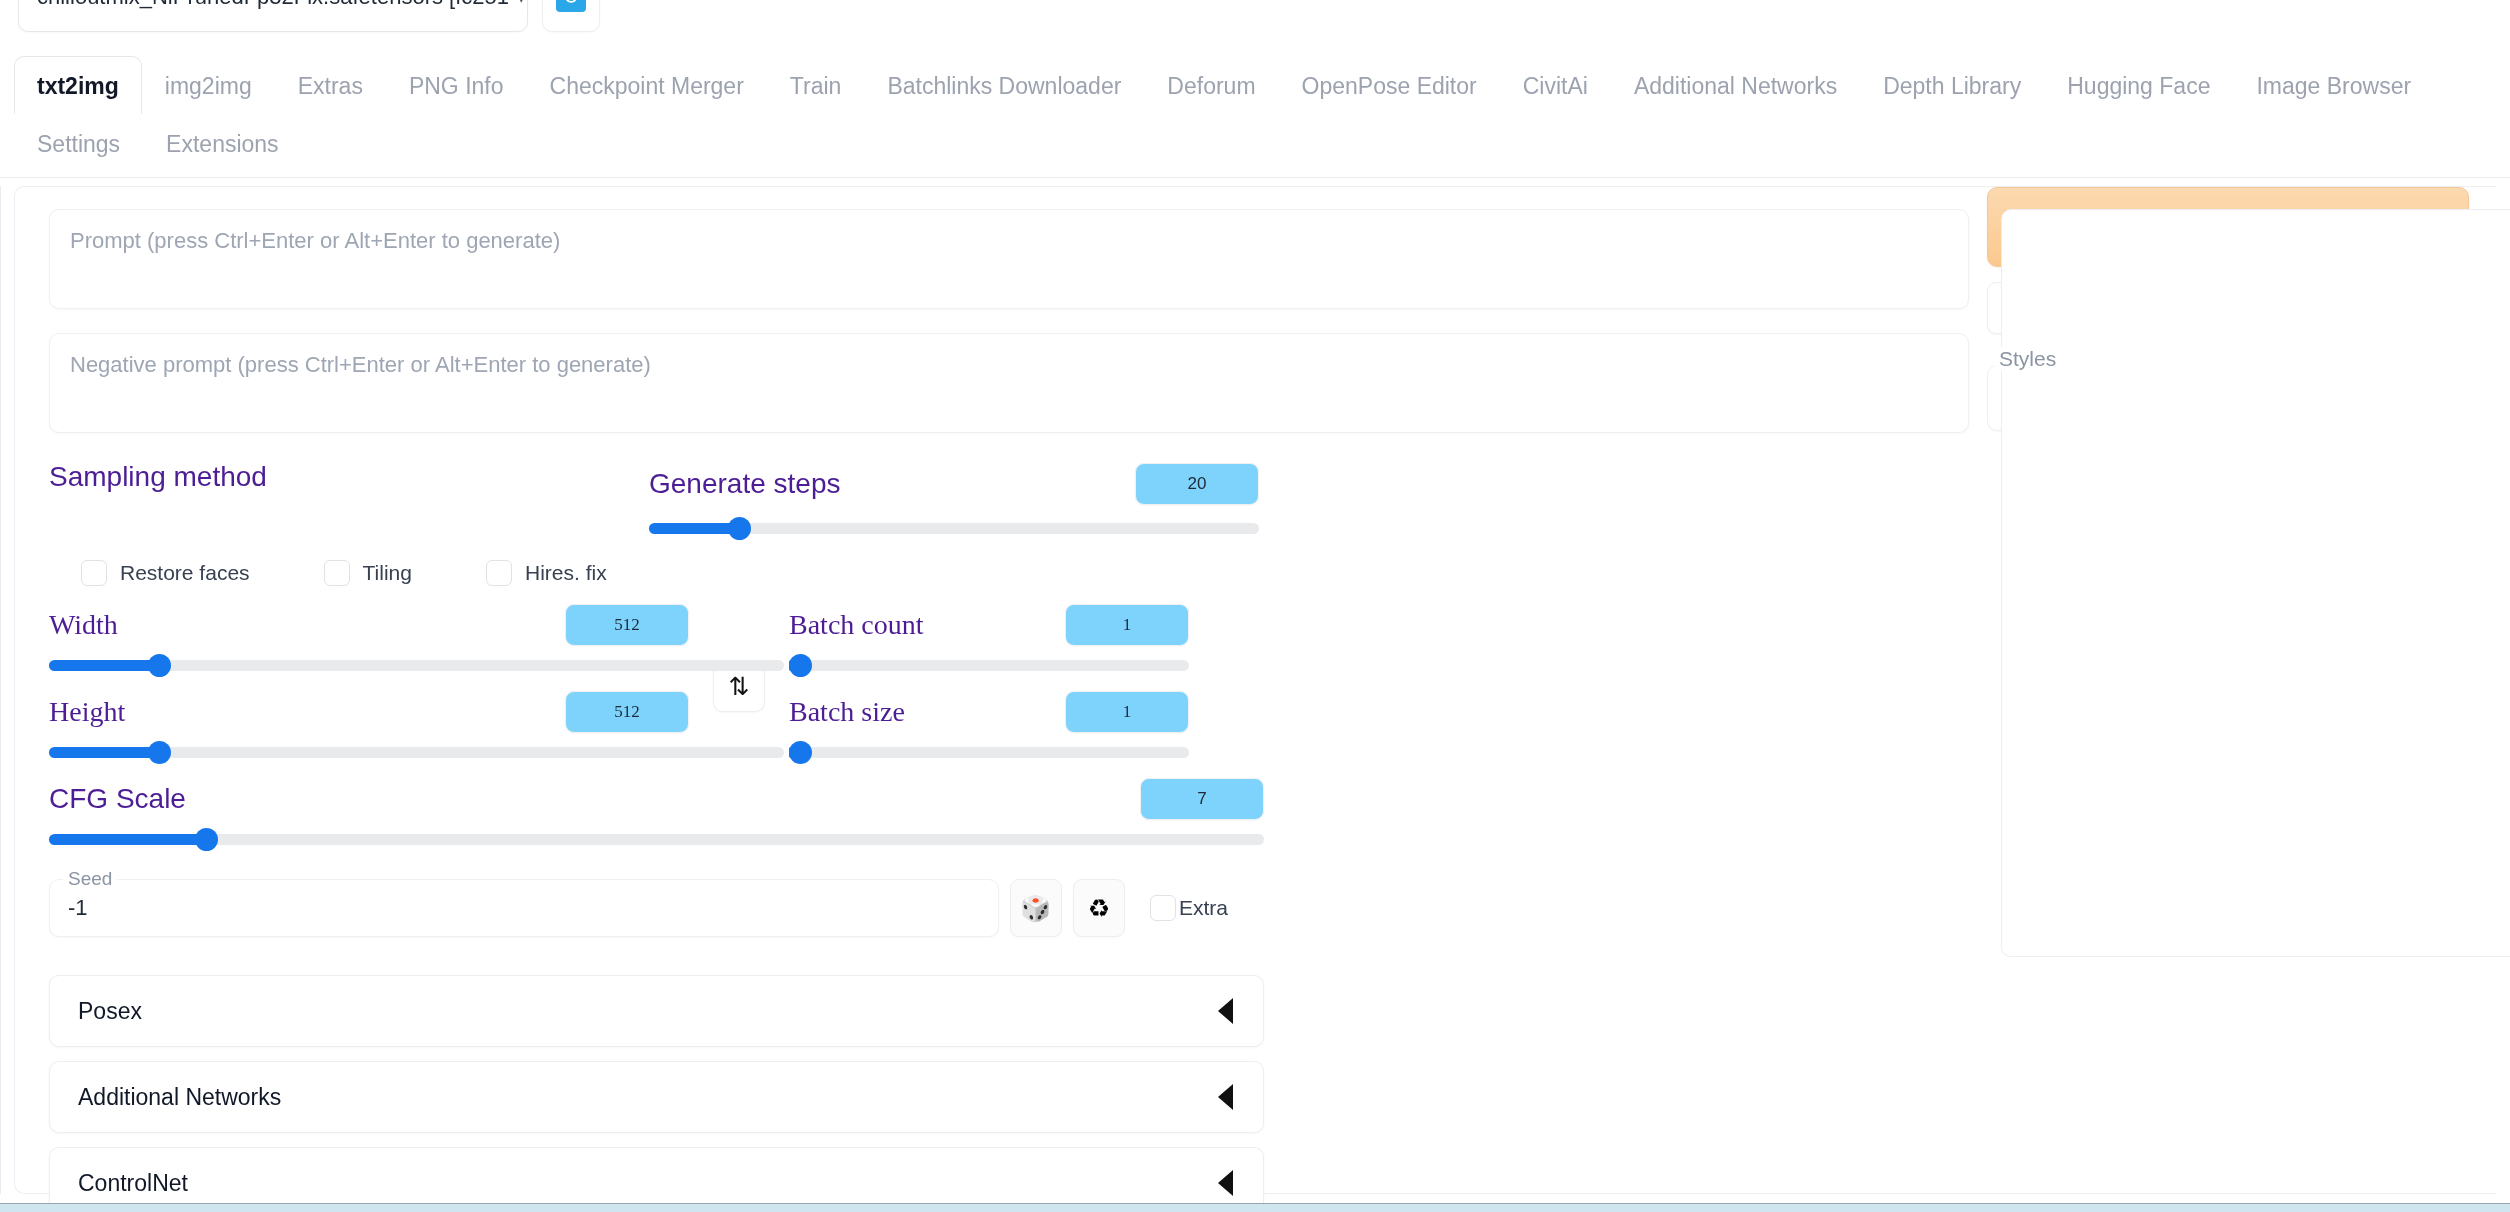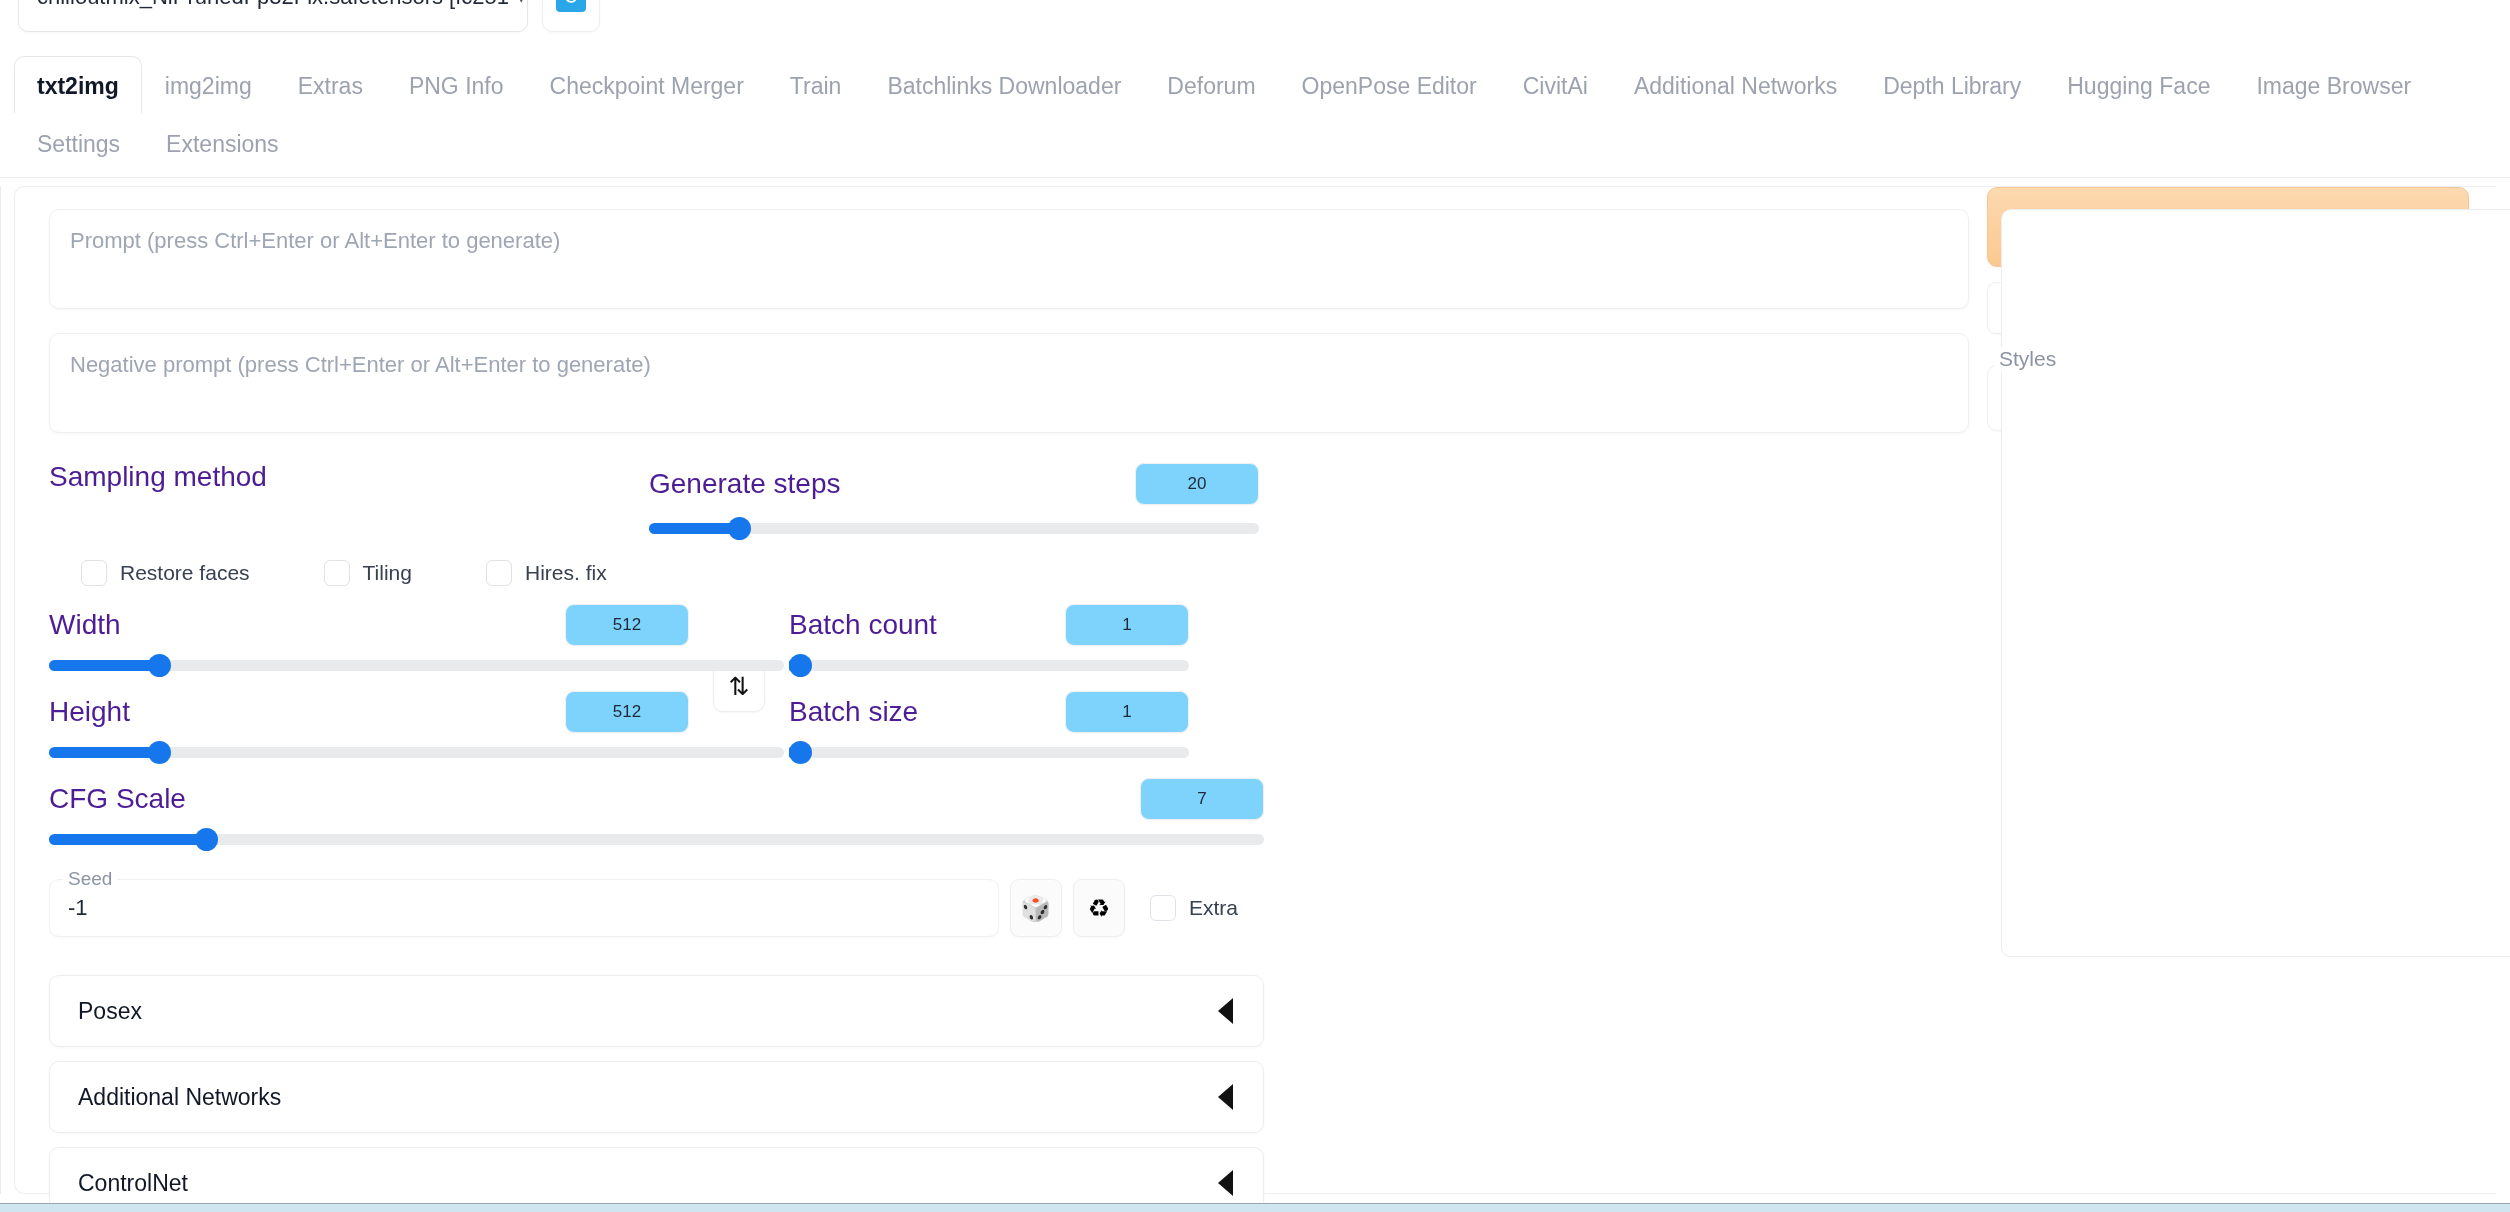--- a/index.html
+++ b/index.html
@@ -313,21 +313,21 @@
           <div class="chk-item">
             <div class="chk"></div>
             <div class="chk-label">Tiling</div>
           </div>
           <div class="chk-item">
             <div class="chk"></div>
             <div class="chk-label">Hires. fix</div>
           </div>
         </div>
 
-      <div style="display:flex; margin-top:18px;">
+      <div style="display:flex; margin-top:18px;font-family:Liberation Serif, serif;">
 
         <div style="width:640px;">
           <div style="display:flex; align-items:center; justify-content:space-between;">
             <div class="field-label">Width</div>
             <div class="num-box">512</div>
           </div>
           <div class="track" style="margin-top:14px; width:735px;">
             <div class="fill" style="width:15%"></div>
             <div class="knob" style="left:13.5%"></div>
           </div>
@@ -385,21 +385,21 @@
       <div class="seed-wrap">
         <div class="seed-legend">Seed</div>
         <div style="display:flex; align-items:center; gap:11px;">
           <div class="seed-box">-1</div>
           <div class="seed-icon-btn">
             <span>🎲</span>
           </div>
           <div class="seed-icon-btn">
             <span>♻</span>
           </div>
-          <div style="display:flex; align-items:center; gap:13px; margin-left:14px;">
+          <div style="display:flex; align-items:center; gap:3px; margin-left:14px;">
             <div class="chk"></div>
             <div class="chk-label">Extra</div>
           </div>
         </div>
       </div>
 
       <div style="margin-top:38px;" id="acc-list">
           <div class="acc">
             <div class="acc-title">Posex</div>
             <div class="acc-caret"></div>

